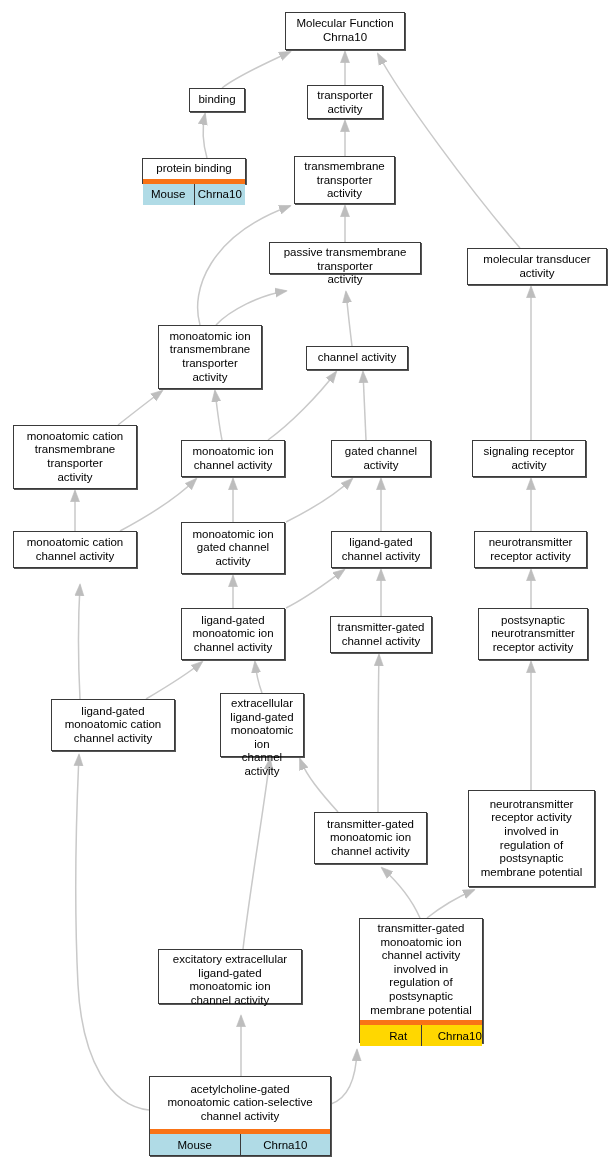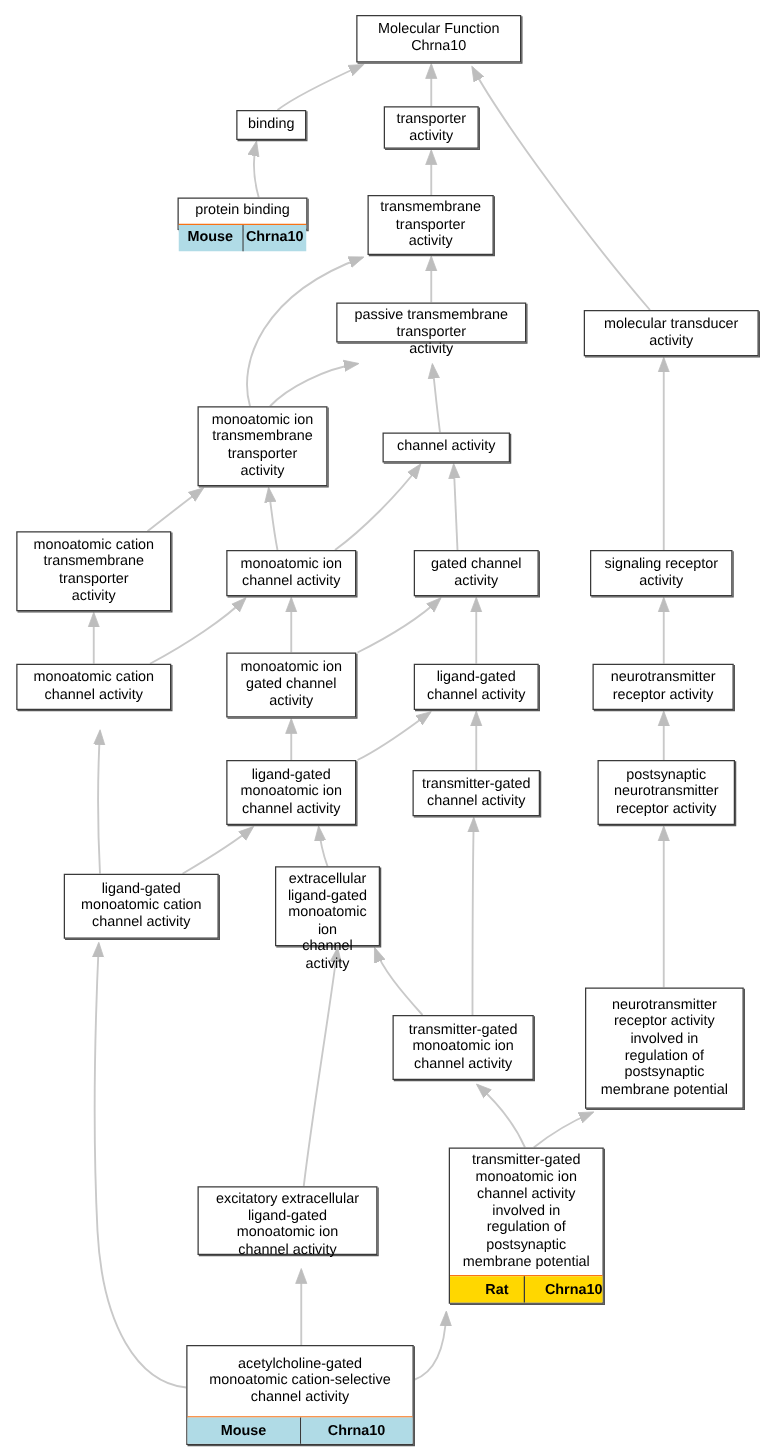--- a/index.html
+++ b/index.html
@@ -23,24 +23,23 @@
     text-align:center;
     font-size:11.5px;
     line-height:13.6px;
     color:#000000;
     padding:3px 4px;
     white-space:pre-line;
     box-sizing:border-box;
   }
   .annot{
     display:flex;
-    border-top:1px solid #f97316;
+    border-top:5px solid #f97316;
     height:21px;
     flex:0 0 21px;
-    font-weight:bold;
   }
   .annot .cell{
     flex:1;
     display:flex;align-items:center;justify-content:center;
     font-size:11.5px;color:#000;
     box-sizing:border-box;
   }
   .annot .cell:first-child{border-right:1px solid #3a3a3a;}
   .annot.mouse .cell{background:#b0dbe6;}
   .annot.rat .cell{background:#ffd700;padding-left:16px;}
@@ -88,21 +87,21 @@
         <path d="M 531,790 L 531,662" marker-end="url(#ar)"></path>
         <path d="M 420,918 C 412,900 400,884 382,868" marker-end="url(#ar)"></path>
         <path d="M 427,918 C 442,906 460,896 474,890" marker-end="url(#ar)"></path>
         <path d="M 243,949 C 250,890 262,820 270,759" marker-end="url(#ar)"></path>
         <path d="M 241,1076 L 241,1016" marker-end="url(#ar)"></path>
         <path d="M 149,1110 C 110,1106 82,1060 78,985 C 74,905 76,820 79,755" marker-end="url(#ar)"></path>
         <path d="M 331,1104 C 348,1098 356,1080 357,1050" marker-end="url(#ar)"></path>
       </g>
   </svg>
   <div id="node-group">
-      <div class="node" style="left: 285px; top: 12px; width: 132px; height: 38px;">
+      <div class="node" style="left: 285px; top: 12px; width: 120px; height: 38px;">
         <div class="label">Molecular Function
 Chrna10</div>
       </div>
       <div class="node" style="left: 189px; top: 88px; width: 56px; height: 24px;">
         <div class="label">binding</div>
       </div>
       <div class="node" style="left: 307px; top: 85px; width: 76px; height: 34px;">
         <div class="label">transporter
 activity</div>
       </div>

